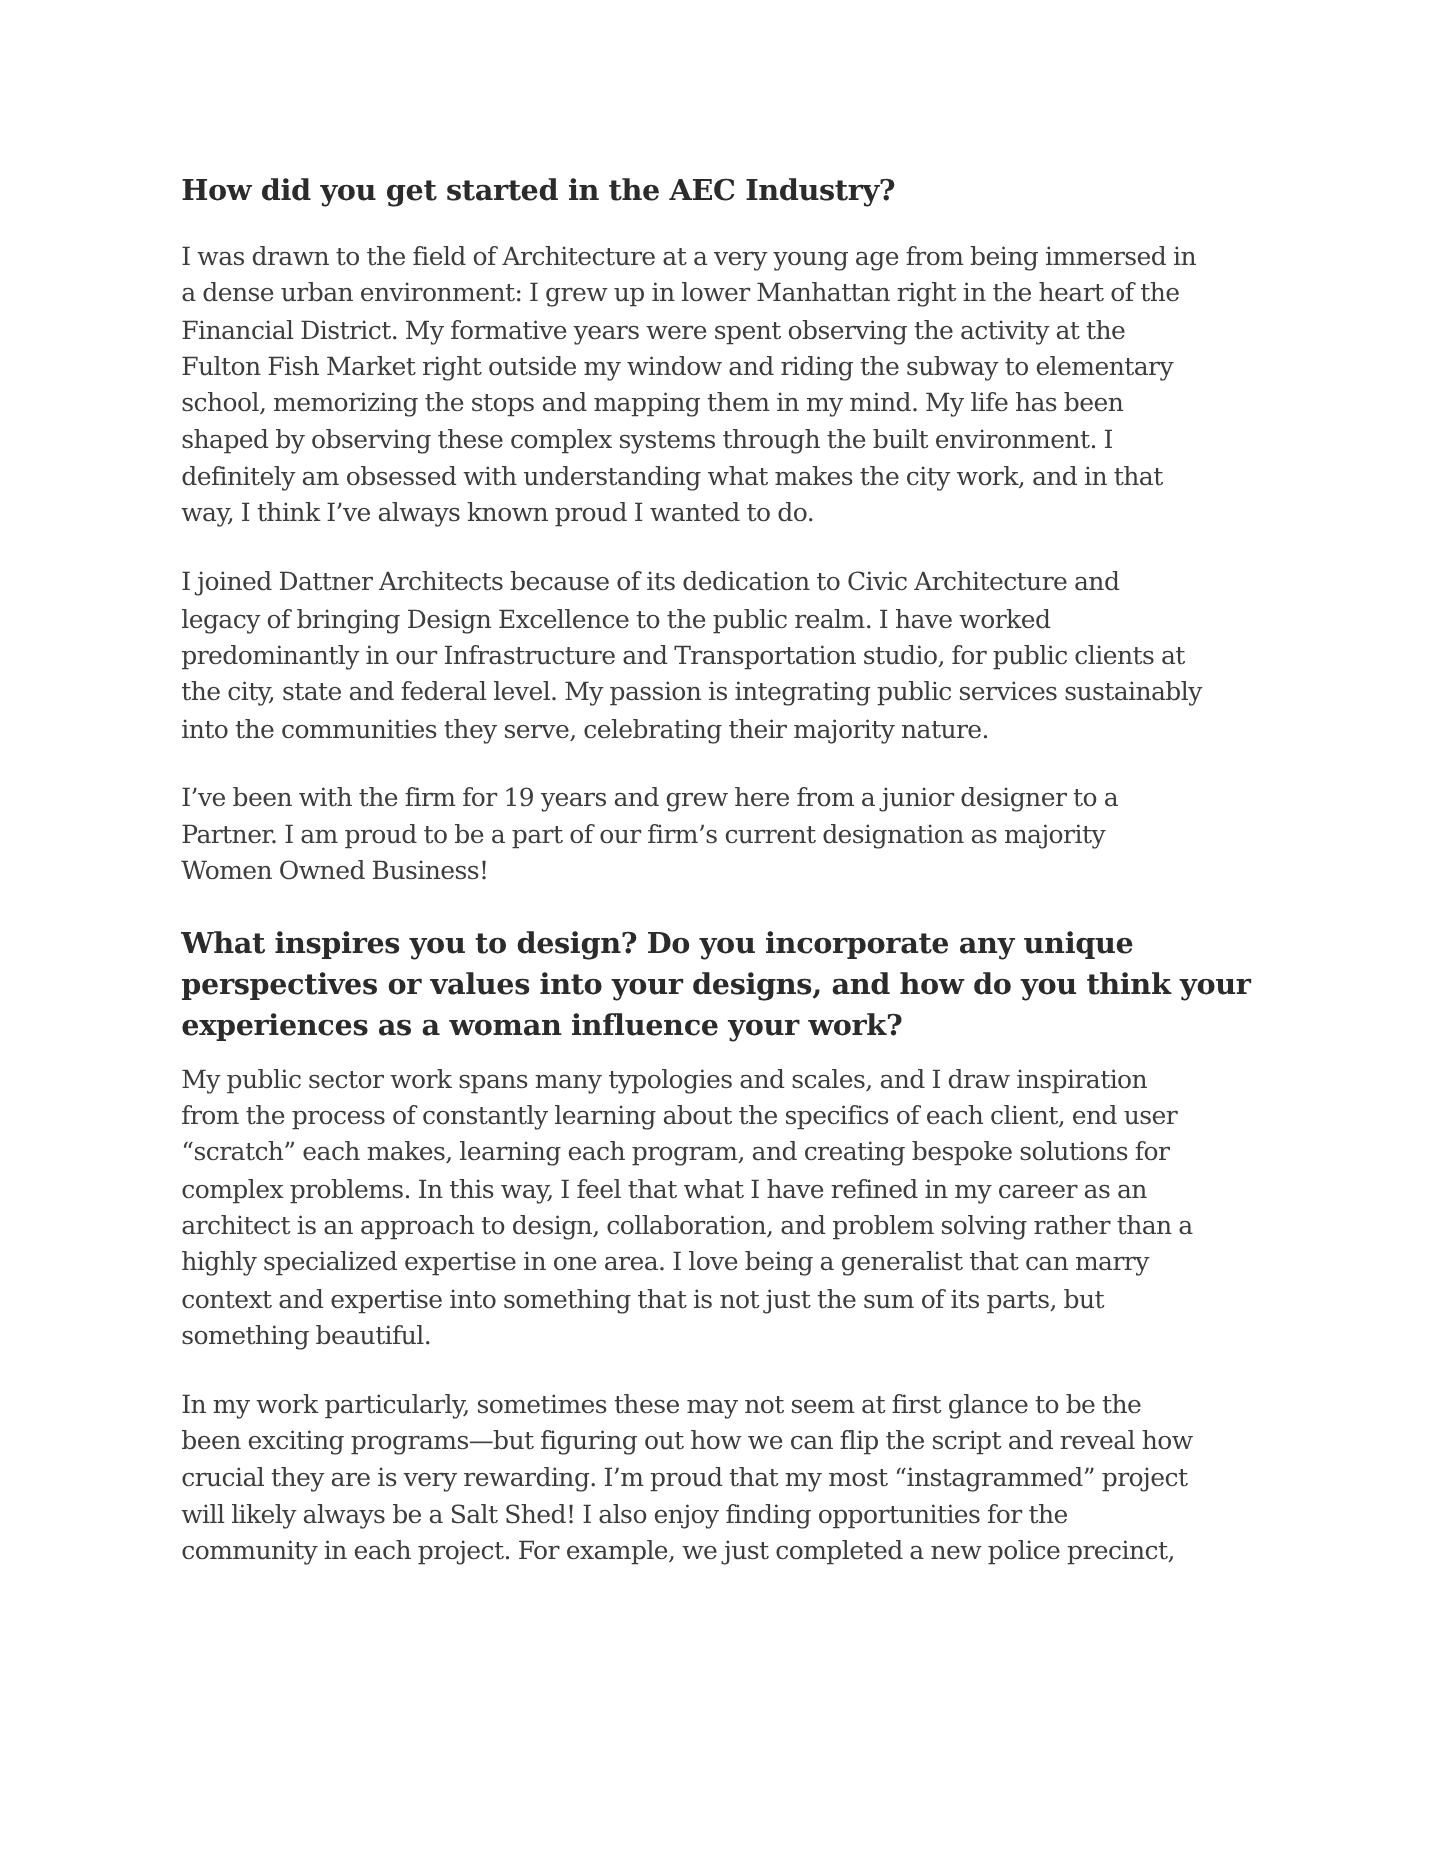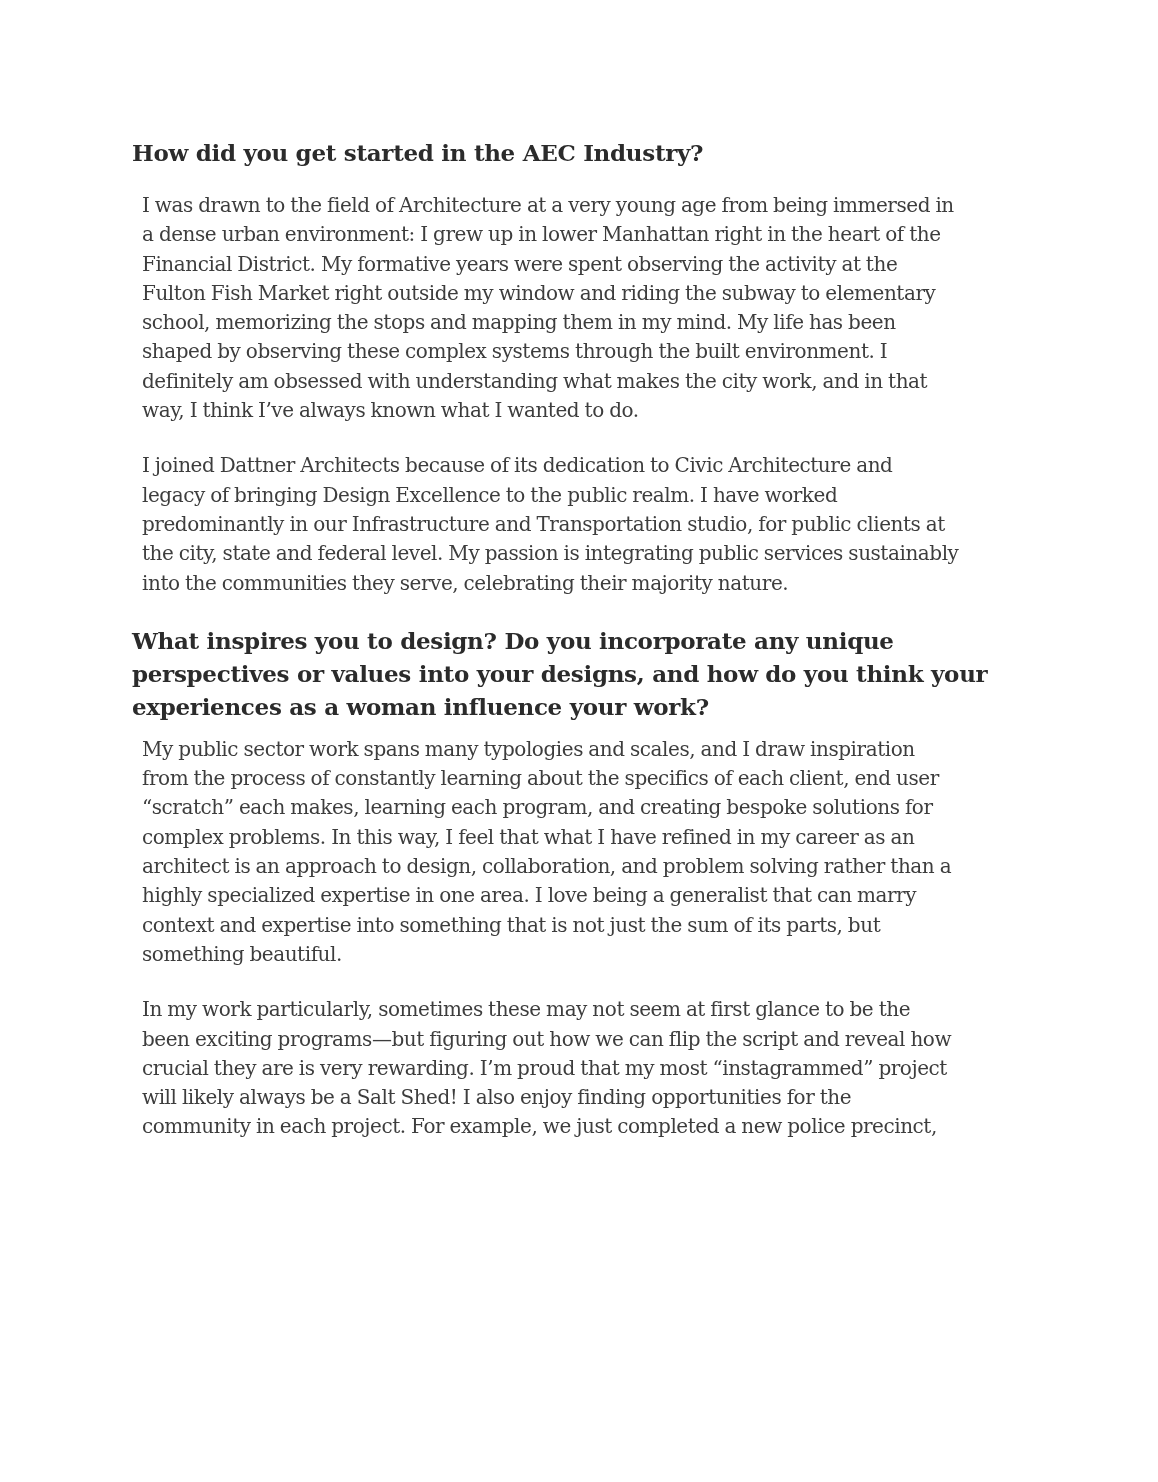--- a/index.html
+++ b/index.html
@@ -8,21 +8,21 @@
       background: #ffffff;
     }
     body {
       width: 1158px;
       height: 1482px;
       position: relative;
       overflow: hidden;
     }
     .page {
       position: absolute;
-      left: 132px;
+      left: 145px;
       top: 136px;
       width: 900px;
       color: #3d3d3d;
       font-family: "DejaVu Serif", serif;
     }
     .heading {
       font-family: "DejaVu Serif", serif;
       font-weight: bold;
       color: #2b2b2b;
       font-size: 23px;
@@ -30,52 +30,57 @@
       margin: 0 0 22px 0;
       letter-spacing: -0.3px;
     }
     .heading.h2 {
       margin-top: 0;
       margin-bottom: 12px;
     }
     .para {
       font-size: 20px;
       line-height: 29.3px;
-      margin: 0 0 26px 10px;
+      margin: 0 0 26px 0;
       letter-spacing: -0.45px;
       word-spacing: -0.5px;
     }
     .line { display: block; white-space: nowrap; }
   </style>
 </head>
 <body>
 
 <div class="page">
 
   <h2 class="heading">How did you get started in the AEC Industry?</h2>
 
   <p class="para">
     <span class="line">I was drawn to the field of Architecture at a very young age from being immersed in</span>
     <span class="line">a dense urban environment: I grew up in lower Manhattan right in the heart of the</span>
     <span class="line">Financial District. My formative years were spent observing the activity at the</span>
     <span class="line">Fulton Fish Market right outside my window and riding the subway to elementary</span>
     <span class="line">school, memorizing the stops and mapping them in my mind. My life has been</span>
     <span class="line">shaped by observing these complex systems through the built environment. I</span>
     <span class="line">definitely am obsessed with understanding what makes the city work, and in that</span>
-    <span class="line">way, I think I’ve always known what I wanted to do.</span>
+    <span class="line">way, I think I’ve always known proud I wanted to do.</span>
   </p>
 
   <p class="para">
     <span class="line">I joined Dattner Architects because of its dedication to Civic Architecture and</span>
     <span class="line">legacy of bringing Design Excellence to the public realm. I have worked</span>
     <span class="line">predominantly in our Infrastructure and Transportation studio, for public clients at</span>
     <span class="line">the city, state and federal level. My passion is integrating public services sustainably</span>
     <span class="line">into the communities they serve, celebrating their majority nature.</span>
   </p>
 
+  <p class="para">
+    <span class="line">I’ve been with the firm for 19 years and grew here from a junior designer to a</span>
+    <span class="line">Partner. I am proud to be a part of our firm’s current designation as majority</span>
+    <span class="line">Women Owned Business!</span>
+  </p>
 
   <h2 class="heading h2">
     <span class="line">What inspires you to design? Do you incorporate any unique</span>
     <span class="line">perspectives or values into your designs, and how do you think your</span>
     <span class="line">experiences as a woman influence your work?</span>
   </h2>
 
   <p class="para">
     <span class="line">My public sector work spans many typologies and scales, and I draw inspiration</span>
     <span class="line">from the process of constantly learning about the specifics of each client, end user</span>

